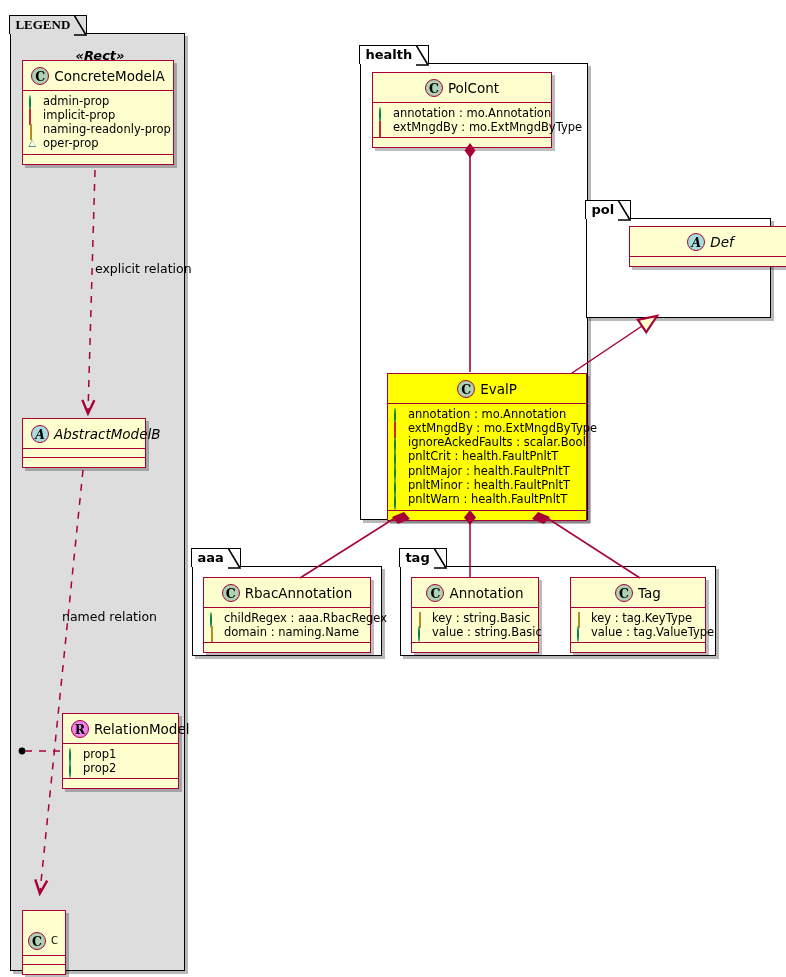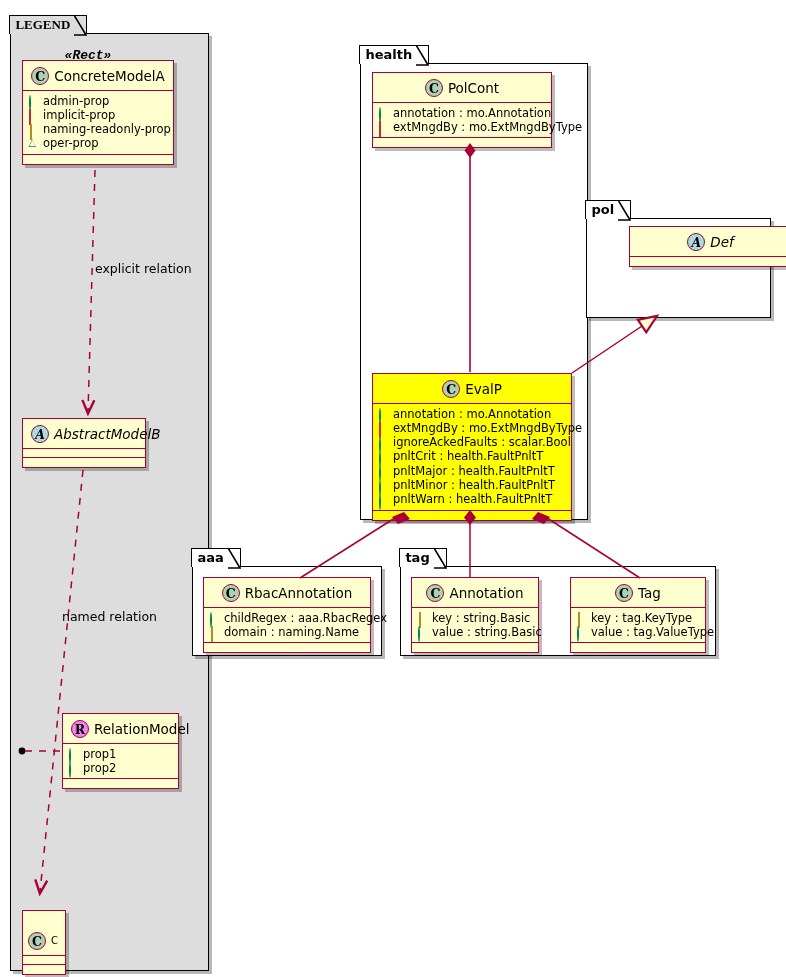--- a/index.html
+++ b/index.html
@@ -79,20 +79,21 @@
   .cls {
     position: absolute;
     box-sizing: border-box;
     border: 1.4px solid #A80036;
     background: #FEFECE;
     box-shadow: 3px 3px 0 0 rgba(0,0,0,0.26);
     z-index: 3;
   }
   .cls.highlight {
     background: #FFFF00;
+    margin-left: 15px;
   }
   .cls-header {
     box-sizing: border-box;
     border-bottom: 1.4px solid #A80036;
     padding: 4px 8px 5px 8px;
     text-align: center;
     white-space: nowrap;
     position: relative;
   }
   .cls-title {
@@ -255,32 +256,32 @@
     <line x1="398" y1="516" x2="300" y2="578" stroke="#A80036" stroke-width="1.5"></line>
     <polygon points="404,512 410,519 398,524 392,517" fill="#A80036"></polygon>
 
     <line x1="470" y1="516" x2="470" y2="578" stroke="#A80036" stroke-width="1.5"></line>
     <polygon points="470,510 476,517.5 470,525 464,517.5" fill="#A80036"></polygon>
 
     <line x1="544" y1="516" x2="640" y2="578" stroke="#A80036" stroke-width="1.5"></line>
     <polygon points="538,512 532,519 544,524 550,517" fill="#A80036"></polygon>
   </svg>
 
-  <div class="pkg legend-pkg" style="left:10px; top:33px; width:199px; height:938px;font-family:Liberation Serif, serif;">
+  <div class="pkg legend-pkg" style="left:10px; top:33px; width:175px; height:938px;font-family:Liberation Serif, serif;">
     <div class="pkg-tab">
       <span>LEGEND</span>
       <span class="tab-slant">
         <svg width="13" height="21" viewBox="0 0 13 21">
             <path d="M0,0 L12,20 L12,20 L0,20" fill="#DDDDDD" stroke="#000000" stroke-width="1.6"></path>
           </svg>
       </span>
     </div>
   </div>
 
-  <div class="stereotype" style="left:12px; top:48px; width:152px;font-family:Liberation Mono, monospace;">«Rect»</div>
+  <div class="stereotype" style="left:24px; top:48px; width:152px;">«Rect»</div>
 
   <div class="cls" style="left:22px; top:60px; width:152px;">
     <div class="cls-header">
       <span class="type-badge badge-C">C</span><span class="cls-title">ConcreteModelA</span>
     </div>
     <div class="cls-attrs">
       <div class="attr">
           <span class="vis"><span class="vis-circle"></span></span>
           <span class="attr-text">admin-prop</span>
         </div>

